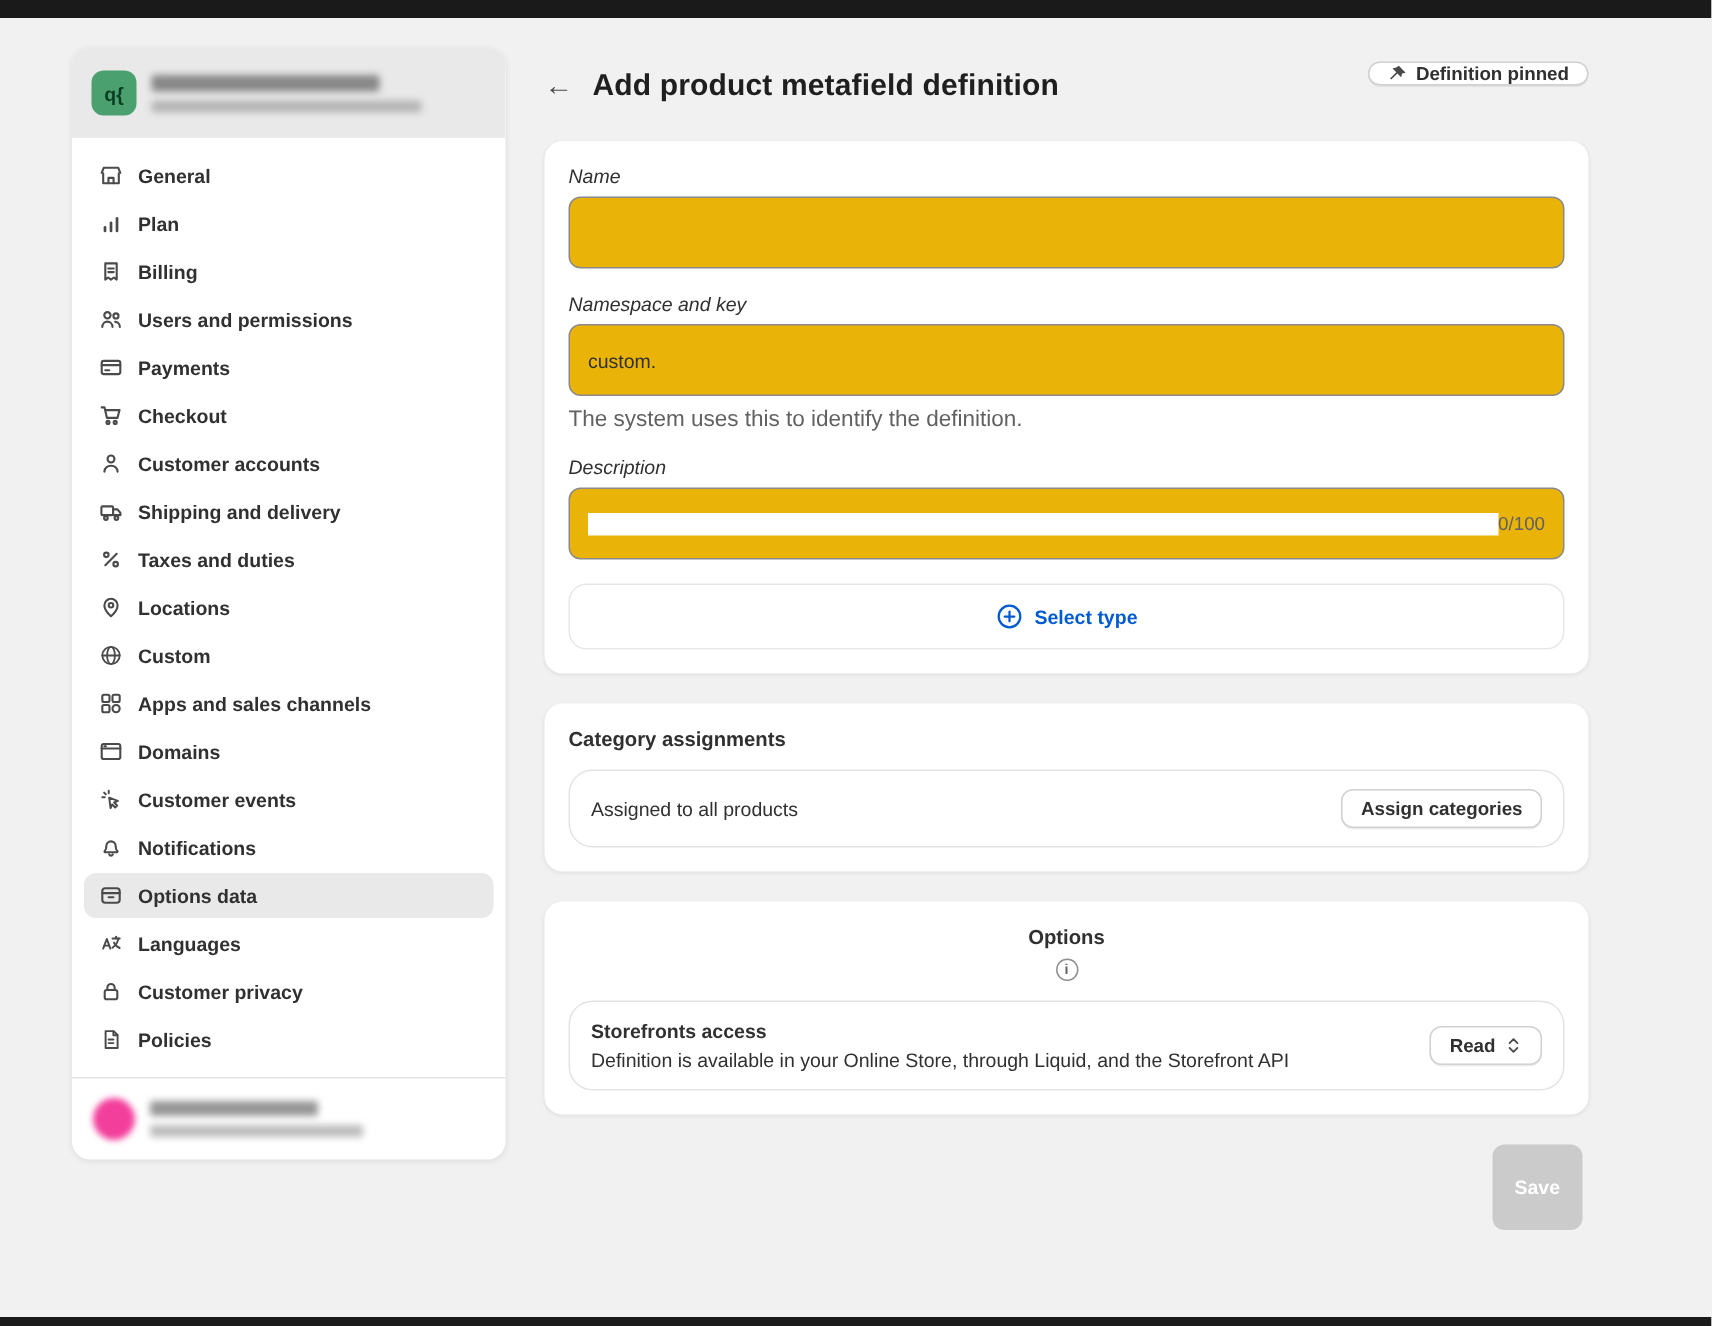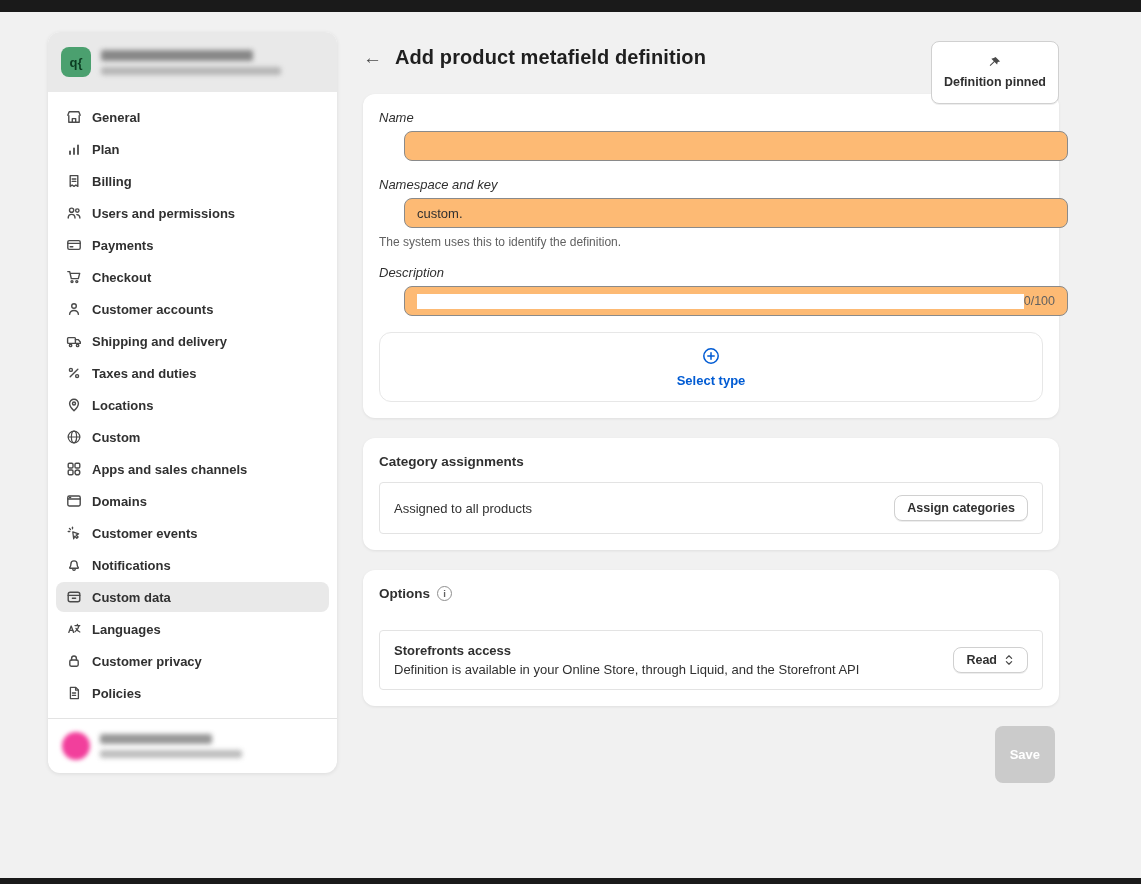--- a/index.html
+++ b/index.html
@@ -46,53 +46,53 @@
   .main-header { display:flex; align-items:center; height:34px; margin-bottom:20px; position:relative; }
   .back { font-size:19px; color:#4a4a4a; margin-right:13px; cursor:pointer; line-height:1; }
   h1 { font-size:20px; font-weight:700; margin:0; letter-spacing:.1px; color:#1f1f1f; }
 
   .btn {
     display:inline-flex; align-items:center; gap:6px; background:#fff;
     border:1px solid #d0d0d0; border-radius:8px; color:#303030;
     font:600 12.5px "Liberation Sans","DejaVu Sans",sans-serif;
     padding:5px 12px; box-shadow:0 1px 0 rgba(0,0,0,.07); cursor:pointer; white-space:nowrap;
   }
-  .pinned { position:absolute; right:0; top:1px; padding:14px 12px;flex-direction:column; }
+  .pinned { position:absolute; right:0; top:1px; padding:0 12px; }
 
   .card {
     background:#fff; border-radius:12px; padding:16px; margin-bottom:20px;
     box-shadow:0 1px 3px rgba(0,0,0,.08);
   }
   .field { margin-bottom:16px; }
   .field:last-child { margin-bottom:0; }
   .field-label { display:block; font-size:13px; margin-bottom:6px; color:#303030;font-style:italic; }
   .text-input, .input-wrap {
-    width:100%; height:30px; border:1px solid #8a8a8a; border-radius:8px;
-    padding:0 12px; font:13px "Liberation Sans","DejaVu Sans",sans-serif; color:#303030; background:#fdba74;margin-left:25px;
+    width:100%; height:48px; border:1px solid #8a8a8a; border-radius:8px;
+    padding:0 12px; font:13px "Liberation Sans","DejaVu Sans",sans-serif; color:#303030; background:#eab308;
   }
   .input-wrap { display:flex; align-items:center; }
   .input-wrap input { flex:1; border:none; outline:none; padding:0; font:13px "Liberation Sans","DejaVu Sans",sans-serif; }
   .counter { font-size:12.5px; color:#616161;text-align:center; }
-  .help { font-size:12px; color:#616161; margin-top:7px; }
+  .help { font-size:15px; color:#616161; margin-top:7px; }
   .select-type {
-    border:1px solid #e7e7e7; border-radius:12px; height:70px; margin-top:2px;
+    border:1px solid #e7e7e7; border-radius:12px; height:44px; margin-top:2px;
     display:flex; align-items:center; justify-content:center; gap:8px;
-    color:#005bd3; font-size:13px; font-weight:700; cursor:pointer;flex-direction:column;
+    color:#005bd3; font-size:13px; font-weight:700; cursor:pointer;
   }
 
   .section-title { font-size:13.5px; font-weight:700; margin:0 0 13px; }
-  .options-title-row { display:flex; gap:7px; margin-bottom:29px; }
+  .options-title-row { display:flex; align-items:center; gap:7px; margin-bottom:13px;flex-direction:column; }
   .options-title-row .section-title { margin:0; }
   .info-circle {
     width:15px; height:15px; border:1.5px solid #8f8f8f; border-radius:50%;
     display:inline-flex; align-items:center; justify-content:center;
     font-size:9.5px; color:#616161; font-weight:700;
   }
   .inner-box {
-    border:1px solid #e3e3e3; border-radius:4px; padding:12px 14px;
+    border:1px solid #e3e3e3; border-radius:16px; padding:12px 14px;
     display:flex; align-items:center; justify-content:space-between; gap:12px;
   }
   .row-text { font-size:13px; }
   .opt-title { font-size:13px; font-weight:700; margin-bottom:4px; }
   .opt-desc { font-size:13px; color:#303030; }
 
   .save-row { display:flex; justify-content:flex-end; padding-right:4px; margin-top:18px; }
   .btn-save {
     background:#cbcbcb; color:#fff; border:none; border-radius:8px;
     padding:21px 15px; font:700 13px "Liberation Sans","DejaVu Sans",sans-serif; cursor:default;
@@ -281,21 +281,21 @@
     </div>
 
     <div class="nav-item selected">
       <span class="icon">
         <svg viewBox="0 0 16 16" width="16" height="16" fill="none" stroke="currentColor" stroke-width="1.4" stroke-linecap="round" stroke-linejoin="round">
             <rect x="2.2" y="3.2" width="11.6" height="9.6" rx="2"></rect>
             <path d="M2.2 6.4h11.6"></path>
             <path d="M6.4 9.2h3.2"></path>
           </svg>
       </span>
-      <span>Custom data</span>
+      <span>Options data</span>
     </div>
 
     <div class="nav-item">
       <span class="icon">
         <svg viewBox="0 0 16 16" width="16" height="16" fill="none" stroke="currentColor" stroke-width="1.3" stroke-linecap="round" stroke-linejoin="round">
             <path d="M2.8 11.4L5.2 5l2.4 6.4"></path>
             <path d="M3.6 9.4h3.2"></path>
             <path d="M9 4.6h4.8"></path>
             <path d="M11.4 3.4v1.2"></path>
             <path d="M13 4.6c-.5 2.6-2 4.8-4 6.2"></path>

